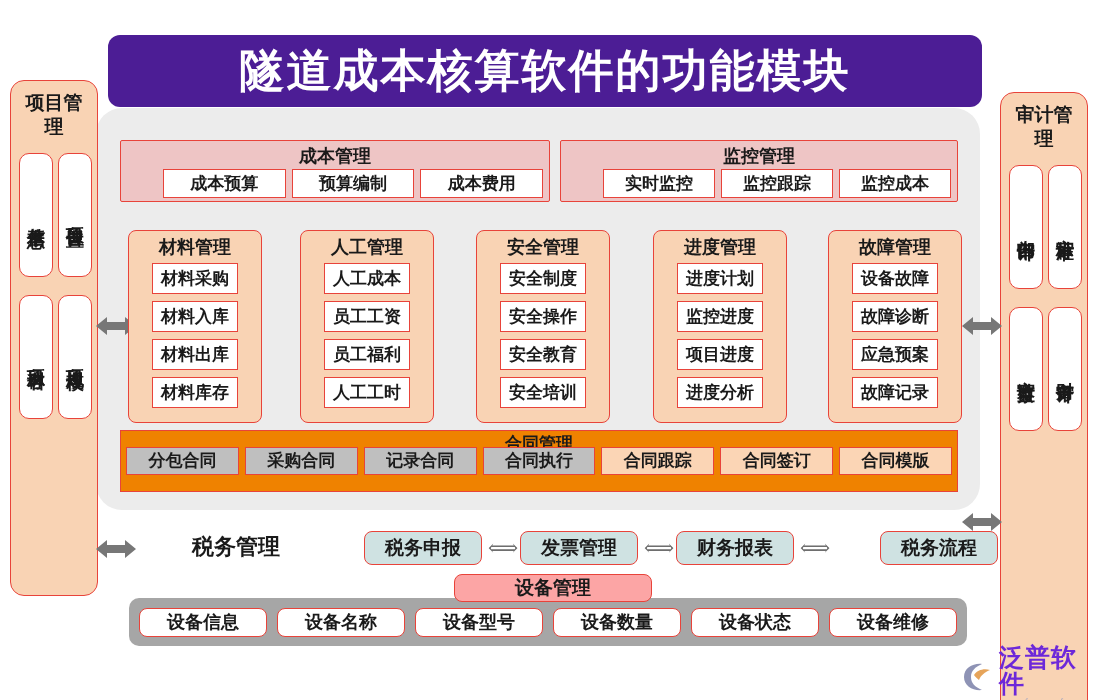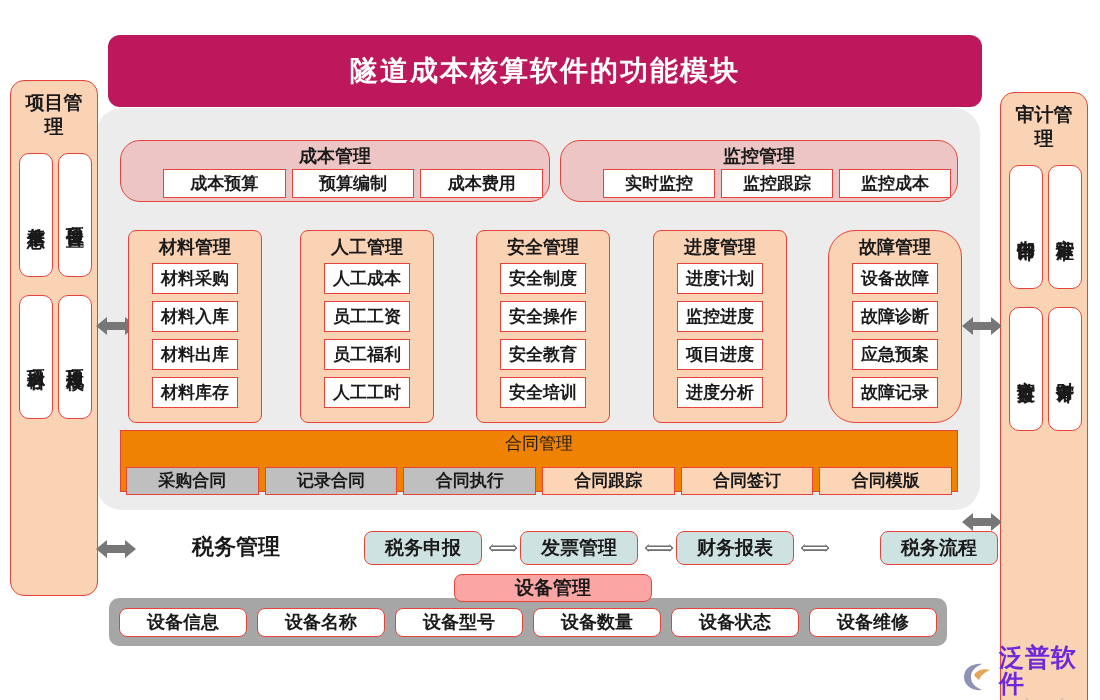--- a/index.html
+++ b/index.html
@@ -11,25 +11,25 @@
     position: relative;
     font-family: "Liberation Serif", "DejaVu Serif", serif;
     overflow: hidden;
     color: #1a1a1a;
   }
   .abs { position: absolute; }
 
   
   #title-banner {
     left: 108px; top: 35px; width: 874px; height: 72px;
-    background: #be185d;
+    background: #4c1d95;
     border-radius: 12px;
     display: flex; align-items: center; justify-content: center;
     color: #ffffff;
-    font-size: 28px;
+    font-size: 45px;
     font-weight: bold;
     letter-spacing: 2px;
   }
 
   
   .side-panel {
     background: #f9d3b4;
     border: 1.6px solid #e8433a;
     border-radius: 14px;
     box-sizing: border-box;
@@ -62,21 +62,21 @@
   #center-stage {
     left: 96px; top: 108px; width: 884px; height: 402px;
     background: #ececec;
     border-radius: 26px;
   }
 
   
   .group-pink {
     background: #eec5c5;
     border: 1.6px solid #e8433a;
-    border-radius: 20px;
+    border-radius: 2px;
     box-sizing: border-box;
   }
   .group-head {
     text-align: center;
     font-size: 18px;
     font-weight: bold;
     line-height: 26px;
     padding-top: 2px;
   }
   .chip-row { display: flex; gap: 6px; padding: 0 6px 6px 6px; margin-left: 36px; }
@@ -126,23 +126,23 @@
   
   #contract-bar {
     left: 120px; top: 430px; width: 838px; height: 62px;
     background: #ef8200;
     border: 1.6px solid #e8433a;
     box-sizing: border-box;
   }
   #contract-bar .col-head {
     text-align: center;
     font-size: 17px;
-    font-weight: normal;
+    font-weight: bold;
     line-height: 26px;
-    height: 36px;
+    height: 16px;
   }
   #contract-items { display: flex; gap: 6px; padding: 0 5px; }
   .contract-chip {
     flex: 1;
     border: 1.6px solid #e8433a;
     box-sizing: border-box;
     text-align: center;
     font-size: 17px;
     font-weight: bold;
     line-height: 26px;
@@ -181,21 +181,21 @@
     background: #fca5a5;
     border: 1.6px solid #e8433a;
     border-radius: 8px;
     box-sizing: border-box;
     text-align: center;
     font-size: 19px; font-weight: bold;
     line-height: 25px;
     z-index: 3;
   }
   #equipment-bar {
-    left: 109px; top: 598px; width: 838px; height: 48px;
+    left: 129px; top: 598px; width: 838px; height: 48px;
     background: #a6a6a6;
     border-radius: 10px;
     display: flex; align-items: center; gap: 10px;
     padding: 0 10px;
     box-sizing: border-box;
   }
   .eq-chip {
     flex: 1;
     background: #ffffff;
     border: 1.6px solid #e8433a;
@@ -310,31 +310,32 @@
 </div>
 
 <div class="col-module" style="left:653px;">
   <div class="col-head">进度管理</div>
   <div class="col-item">进度计划</div>
   <div class="col-item">监控进度</div>
   <div class="col-item">项目进度</div>
   <div class="col-item">进度分析</div>
 </div>
 
-<div class="col-module" style="left:828px;border-radius:27px;">
+<div class="col-module" style="left:828px;">
   <div class="col-head">故障管理</div>
   <div class="col-item">设备故障</div>
   <div class="col-item">故障诊断</div>
   <div class="col-item">应急预案</div>
   <div class="col-item">故障记录</div>
 </div>
 
 <div class="abs" id="contract-bar">
   <div class="col-head">合同管理</div>
   <div id="contract-items">
+    <div class="contract-chip gray">分包合同</div>
     <div class="contract-chip gray">采购合同</div>
     <div class="contract-chip gray">记录合同</div>
     <div class="contract-chip gray">合同执行</div>
     <div class="contract-chip peach">合同跟踪</div>
     <div class="contract-chip peach">合同签订</div>
     <div class="contract-chip peach">合同模版</div>
   </div>
 </div>
 
 <div class="abs" id="tax-label">税务管理</div>

